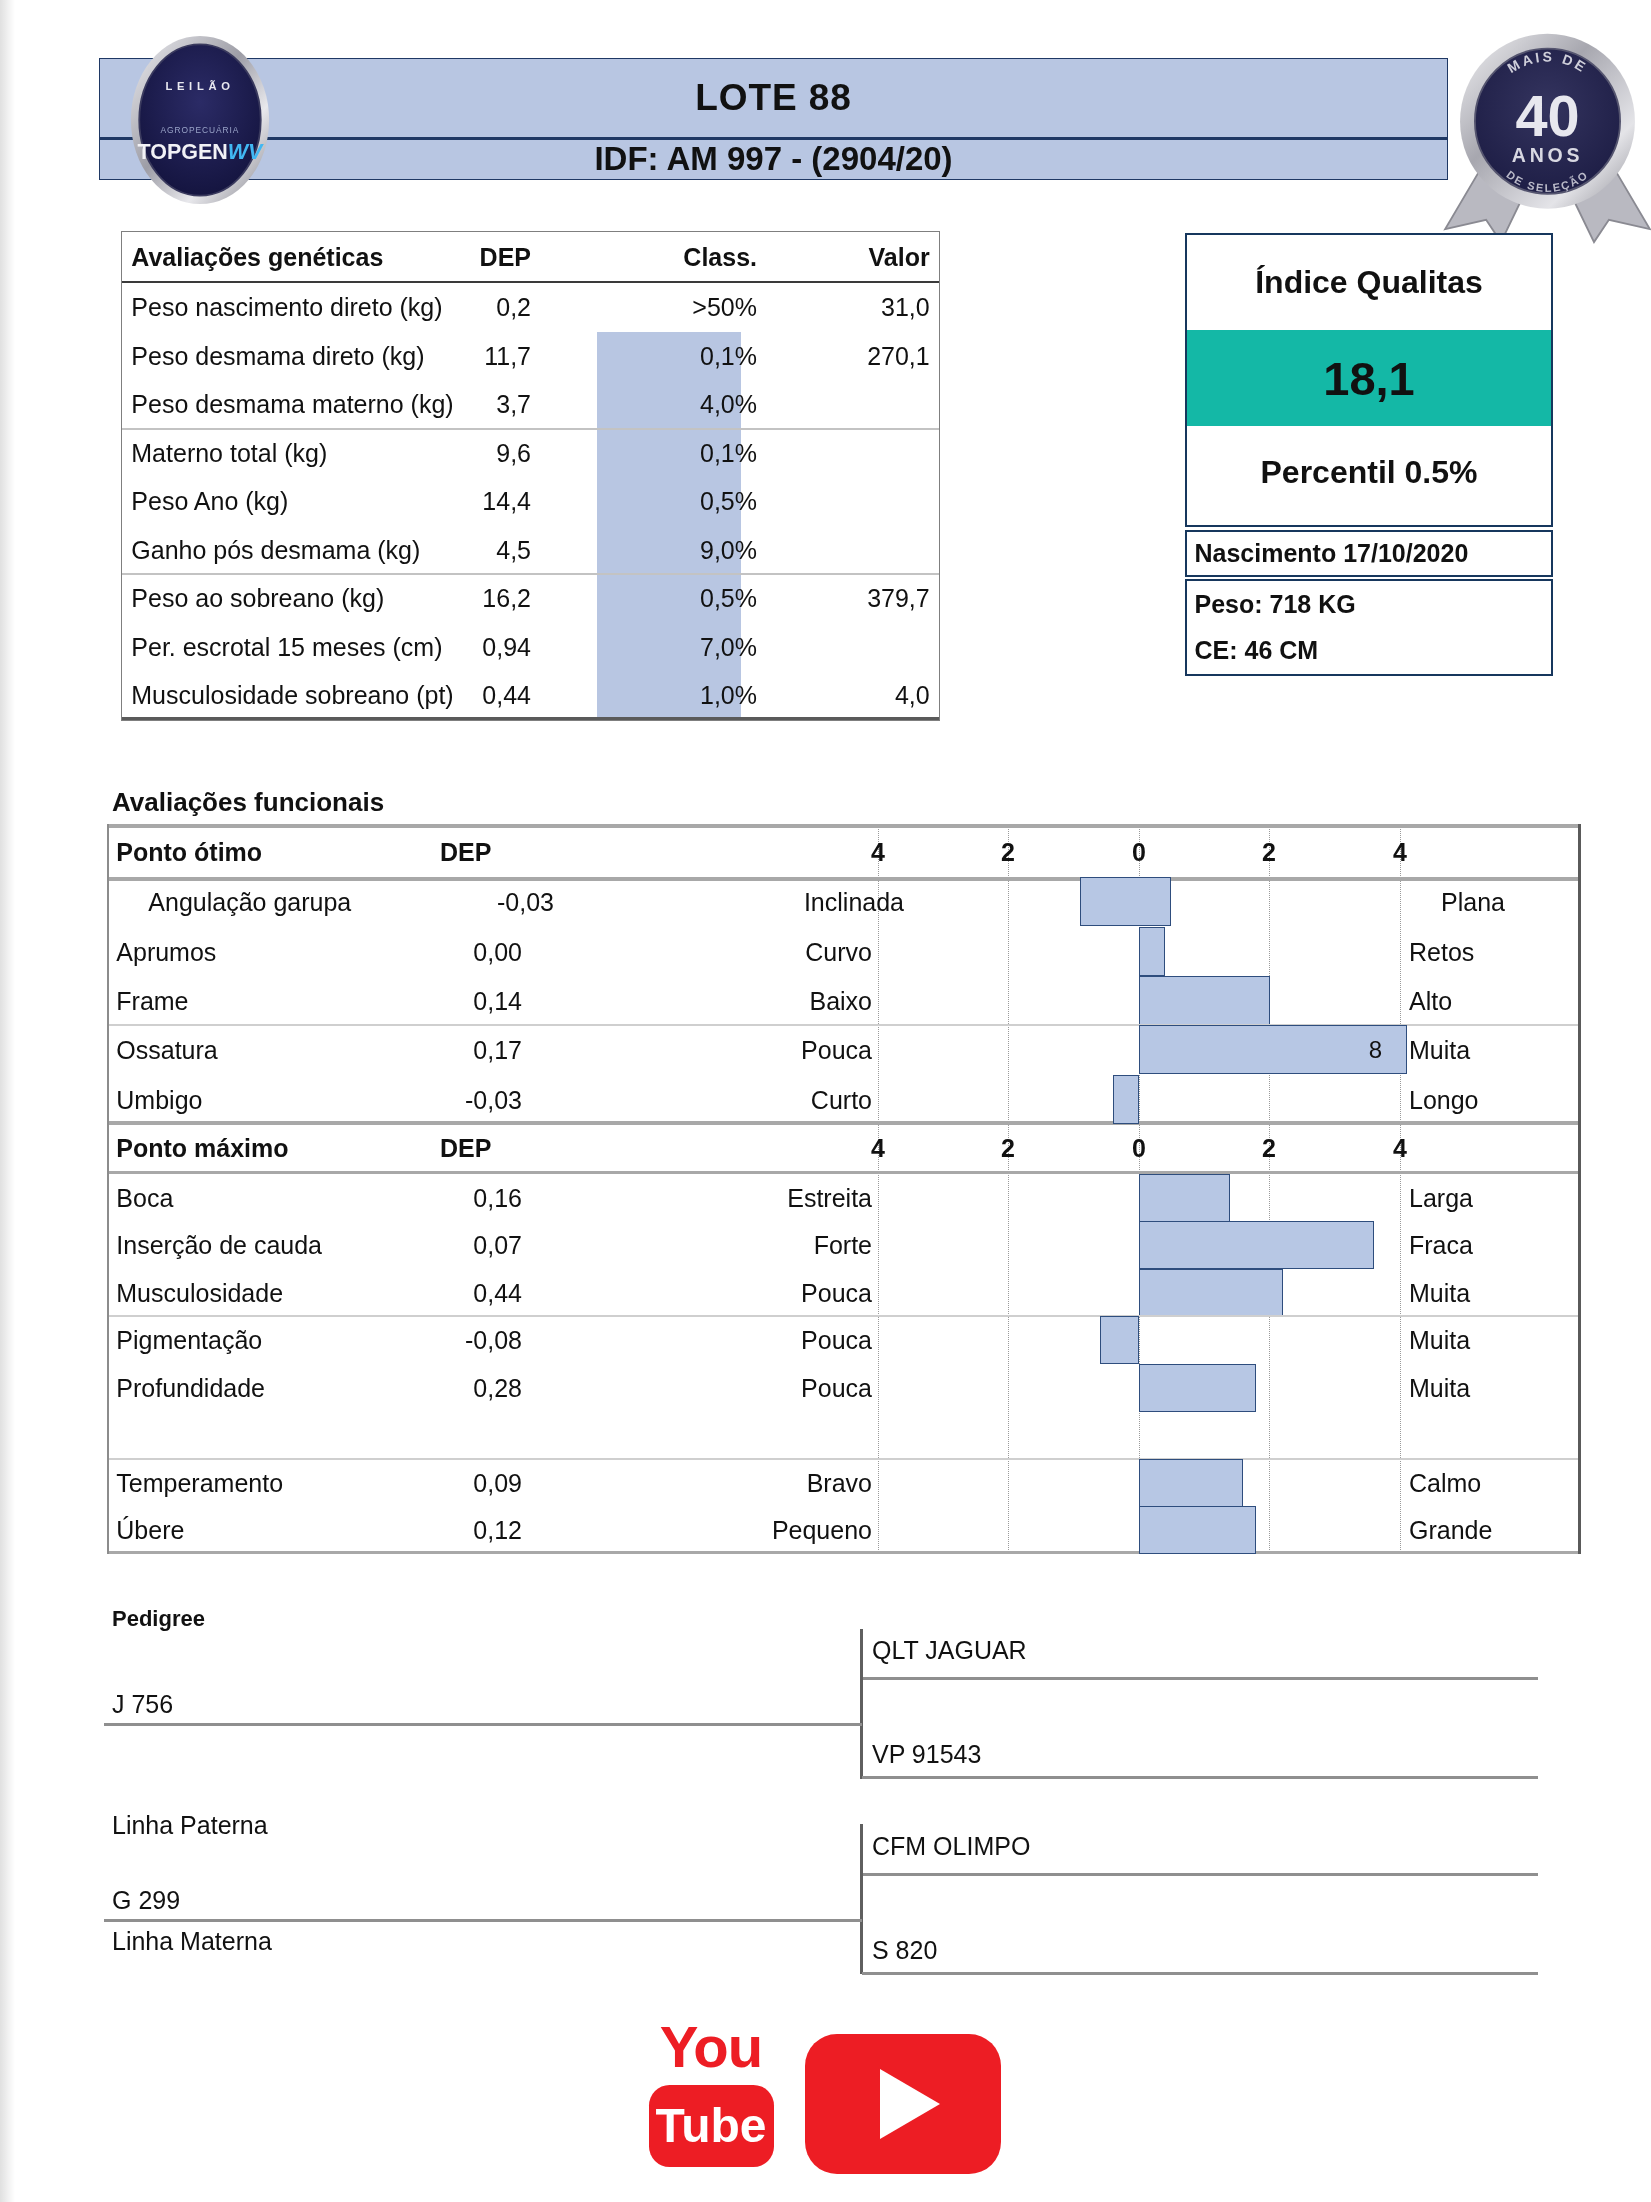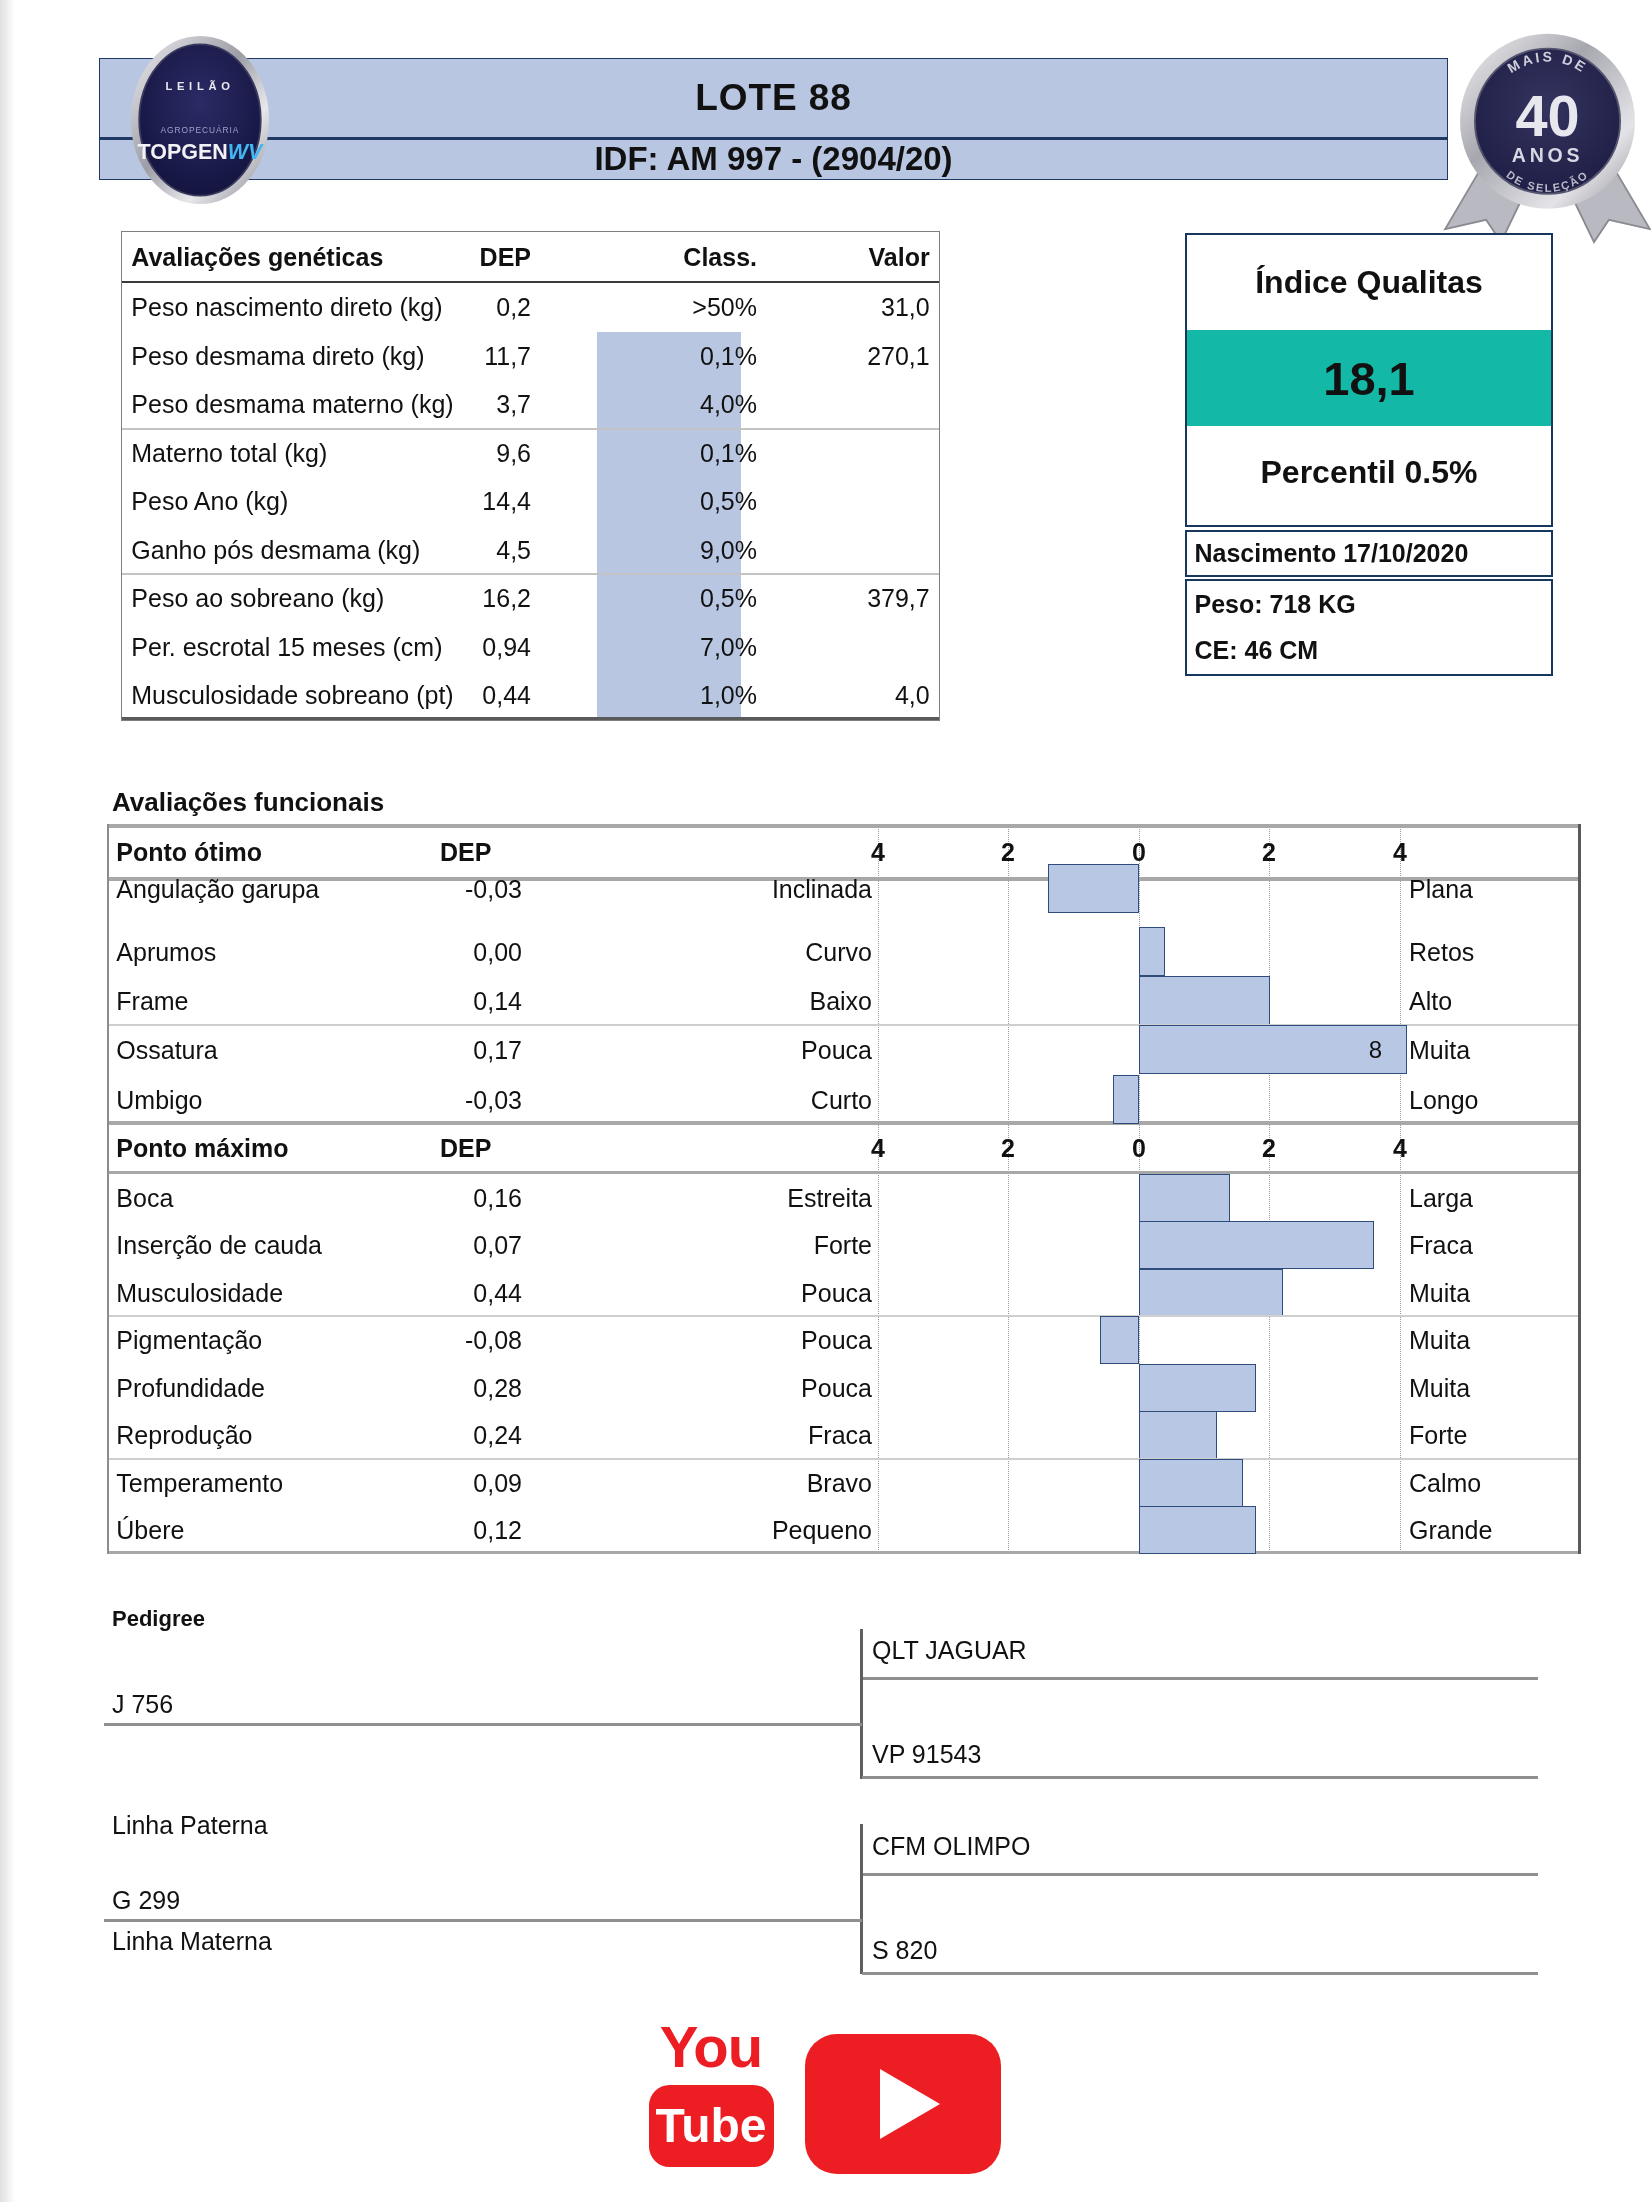--- a/index.html
+++ b/index.html
@@ -245,21 +245,21 @@
       <div class="fn-sideR"></div>
       <div class="fn-headrow" style="top: 3.7px; height: 49px;">
         <span class="fn-name">Ponto ótimo</span>
         <span class="fn-dep-h">DEP</span>
         <span class="fn-tick" style="left: 771px;">4</span>
         <span class="fn-tick" style="left: 901px;">2</span>
         <span class="fn-tick" style="left: 1032px;">0</span>
         <span class="fn-tick" style="left: 1162px;">2</span>
         <span class="fn-tick" style="left: 1293px;">4</span>
       </div>
-      <div class="fn-row" style="top: 40px; height: 49px;">
+      <div class="fn-row" style="top: 53px; height: 49px; margin-left: 32px;">
         <div class="fn-bar" style="left: 941px; width: 91px;"></div>
         <span class="fn-trait">Angulação garupa</span>
         <span class="fn-dep">-0,03</span>
         <span class="fn-low">Inclinada</span>
         <span class="fn-high">Plana</span>
       </div>
       <div class="fn-row" style="top: 103px; height: 49px;">
         <div class="fn-bar" style="left: 1032px; width: 26px;"></div>
         <span class="fn-trait">Aprumos</span>
         <span class="fn-dep">0,00</span>
@@ -327,27 +327,20 @@
         <span class="fn-dep">-0,08</span>
         <span class="fn-low">Pouca</span>
         <span class="fn-high">Muita</span>
       </div>
       <div class="fn-row" style="top: 540px; height: 48px;">
         <div class="fn-bar" style="left: 1032px; width: 117px;"></div>
         <span class="fn-trait">Profundidade</span>
         <span class="fn-dep">0,28</span>
         <span class="fn-low">Pouca</span>
         <span class="fn-high">Muita</span>
-      </div>
-      <div class="fn-row" style="top: 587px; height: 48px;">
-        <div class="fn-bar" style="left: 1032px; width: 78px;"></div>
-        <span class="fn-trait">Reprodução</span>
-        <span class="fn-dep">0,24</span>
-        <span class="fn-low">Fraca</span>
-        <span class="fn-high">Forte</span>
       </div>
       <div class="fn-sep" style="top: 634px;"></div>
       <div class="fn-row" style="top: 635px; height: 48px;">
         <div class="fn-bar" style="left: 1032px; width: 104px;"></div>
         <span class="fn-trait">Temperamento</span>
         <span class="fn-dep">0,09</span>
         <span class="fn-low">Bravo</span>
         <span class="fn-high">Calmo</span>
       </div>
       <div class="fn-row" style="top: 682px; height: 48px;">

